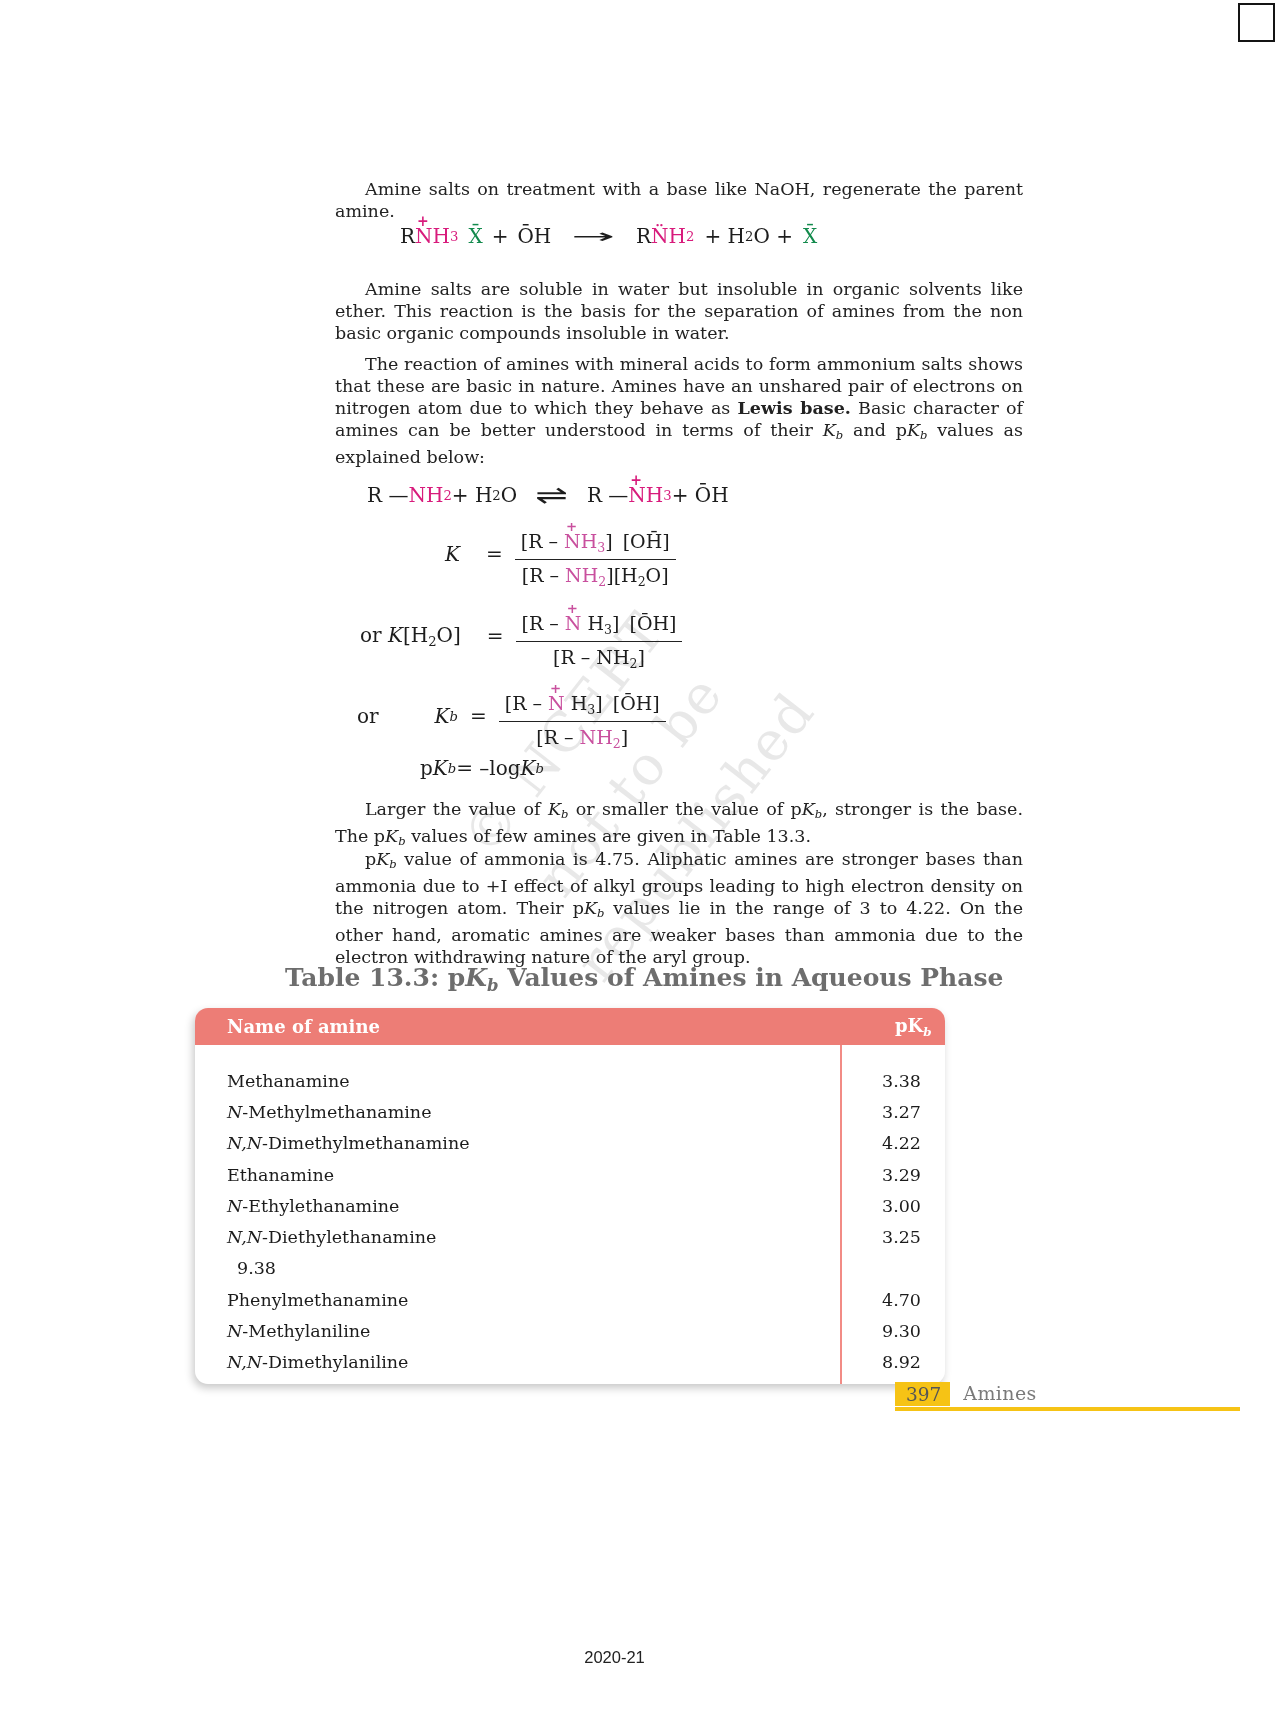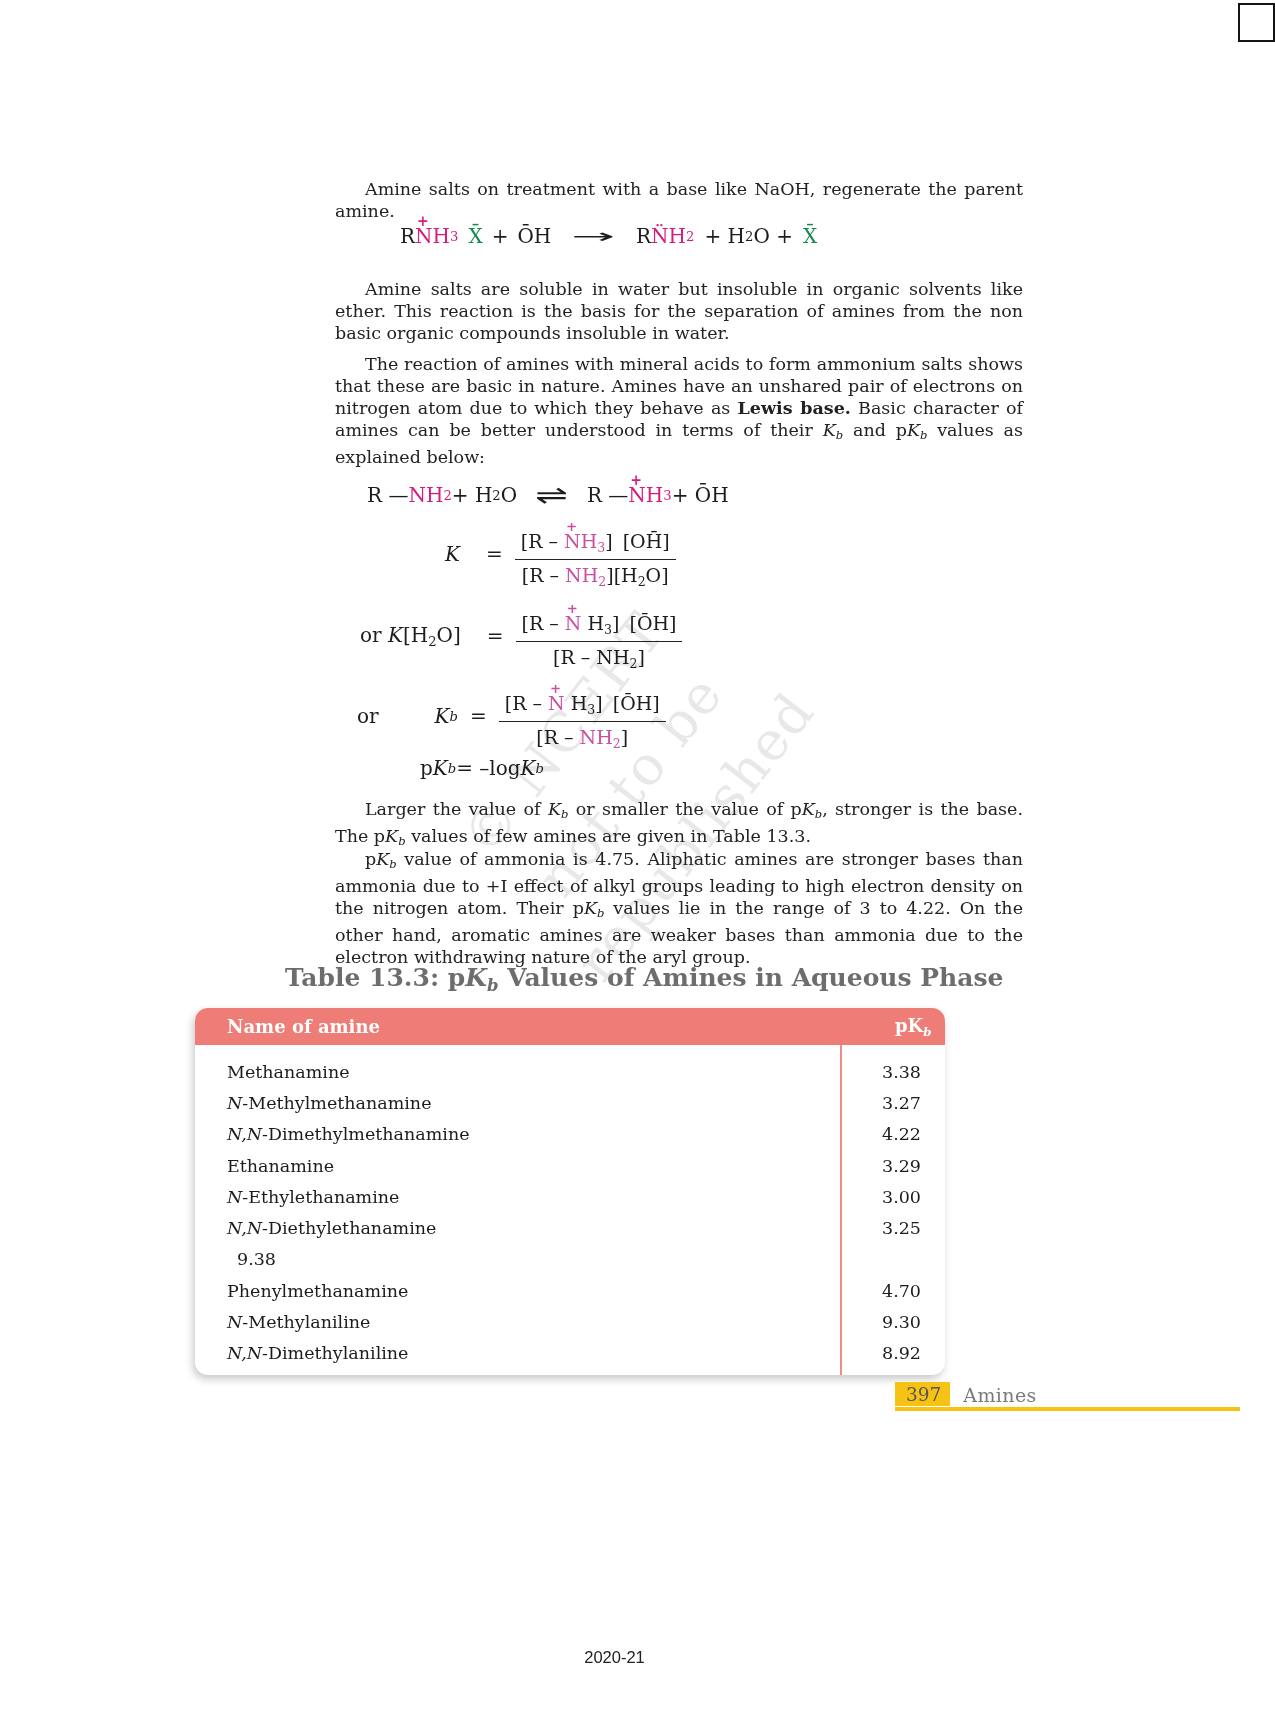--- a/index.html
+++ b/index.html
@@ -38,29 +38,29 @@
              font-size:54px;line-height:1.55;letter-spacing:2px;pointer-events:none;}
 
   
   .tbl-caption{position:absolute;left:285px;top:963px;font-size:25px;font-weight:bold;color:#6d6d6d;}
   .pk-table{position:absolute;left:195px;top:1008px;width:750px;background:#fff;
             border-radius:13px;box-shadow:-2px 4px 9px rgba(0,0,0,0.22);padding-bottom:6px;}
   .pk-header{height:37px;background:#ed7d76;color:#fff;font-weight:bold;font-size:18px;
              display:flex;align-items:center;border-radius:13px 13px 0 0;gap:27px;}
   .pk-header .hname{padding-left:32px;width:613px;}
   .pk-header .hval{padding-left:28px;}
-  .pk-body{position:relative;padding-top:11px;}
+  .pk-body{position:relative;padding-top:20px;}
   .pk-divider{position:absolute;left:645px;top:0;bottom:-6px;width:2px;background:#f28b85;}
   .pk-row{height:31.3px;display:flex;align-items:center;font-size:17.5px;color:#1c1c1c;}
   .pk-name{padding-left:32px;width:613px;}
   .pk-val{padding-left:42px;}
   .pfx{font-style:italic;}
 
   
-  .footer{position:absolute;left:895px;top:1382px;width:345px;display:flex;align-items:flex-end;
+  .footer{position:absolute;left:895px;top:1382px;width:345px;display:flex;align-items:flex-start;
           border-bottom:4px solid #f6c315;padding-bottom:1px;}
   .pageno{background:#f6c315;color:#555;font-size:18.5px;padding:2px 9px 1px 11px;}
   .chaptitle{color:#7a7a7a;font-size:19px;margin-left:13px;letter-spacing:0.4px;}
   .year{position:absolute;left:0;top:1648px;width:1229px;text-align:center;
         font-family:"Liberation Sans",sans-serif;font-size:16.5px;color:#222;}
   .corner-box{position:absolute;left:1238px;top:3px;width:33px;height:35px;
               border:2.5px solid #141414;background:#fff;}
 </style>
 </head>
 <body>

